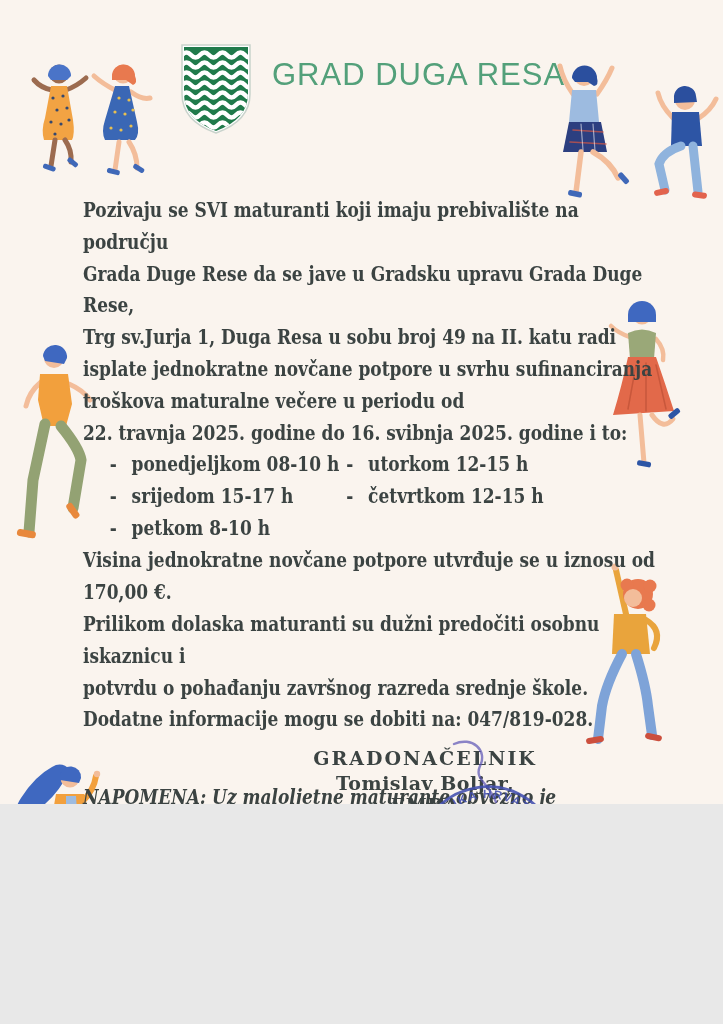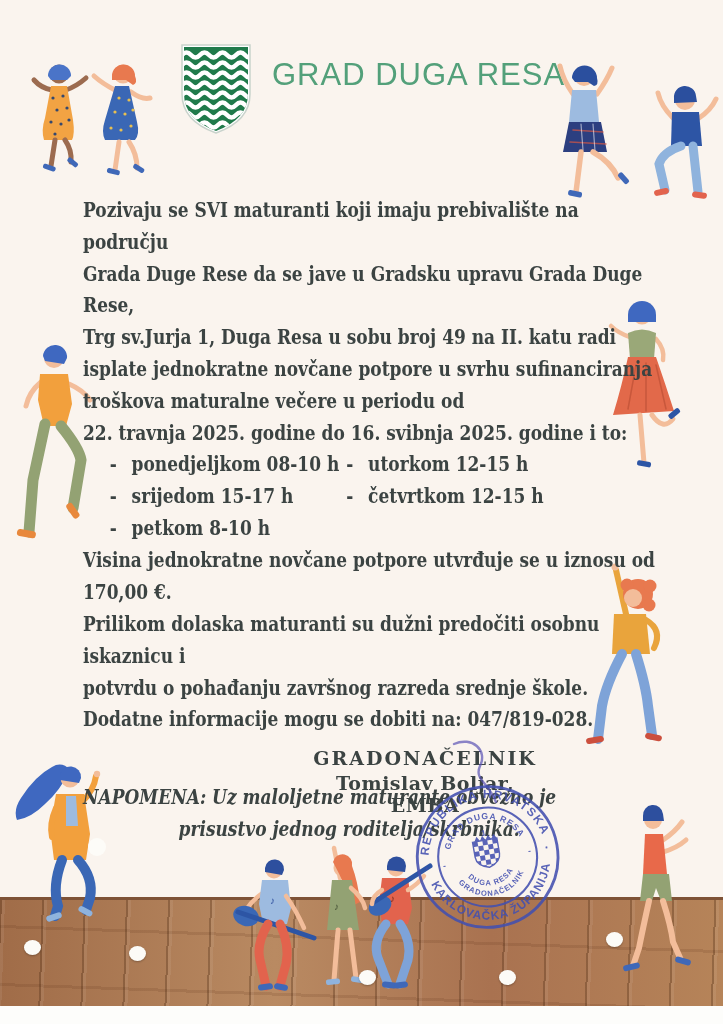--- a/index.html
+++ b/index.html
@@ -1,16 +1,16 @@
 <!DOCTYPE html>
 <html><head>
 <meta charset="utf-8">
 <style>
   html,body{margin:0;padding:0;background:#e8e8e8;}
-  .page{position:relative;width:723px;height:1024px;background:#faf4ee;overflow:hidden;
+  .page{position:relative;width:723px;height:804px;background:#faf4ee;overflow:hidden;
         font-family:"Liberation Sans",sans-serif;}
   
   .org-title{position:absolute;left:272px;top:57px;font-family:"Liberation Sans",sans-serif;
              font-size:31px;font-weight:400;letter-spacing:1px;color:#53a07a;}
   .coa{position:absolute;left:179px;top:42px;}
   
   .content{position:absolute;left:83px;top:194px;width:714px;z-index:4;
            transform:scaleX(0.81);transform-origin:0 0;
            font-family:"DejaVu Serif","Liberation Serif",serif;font-weight:700;
            font-size:21px;line-height:31.8px;color:#3b4342;}

